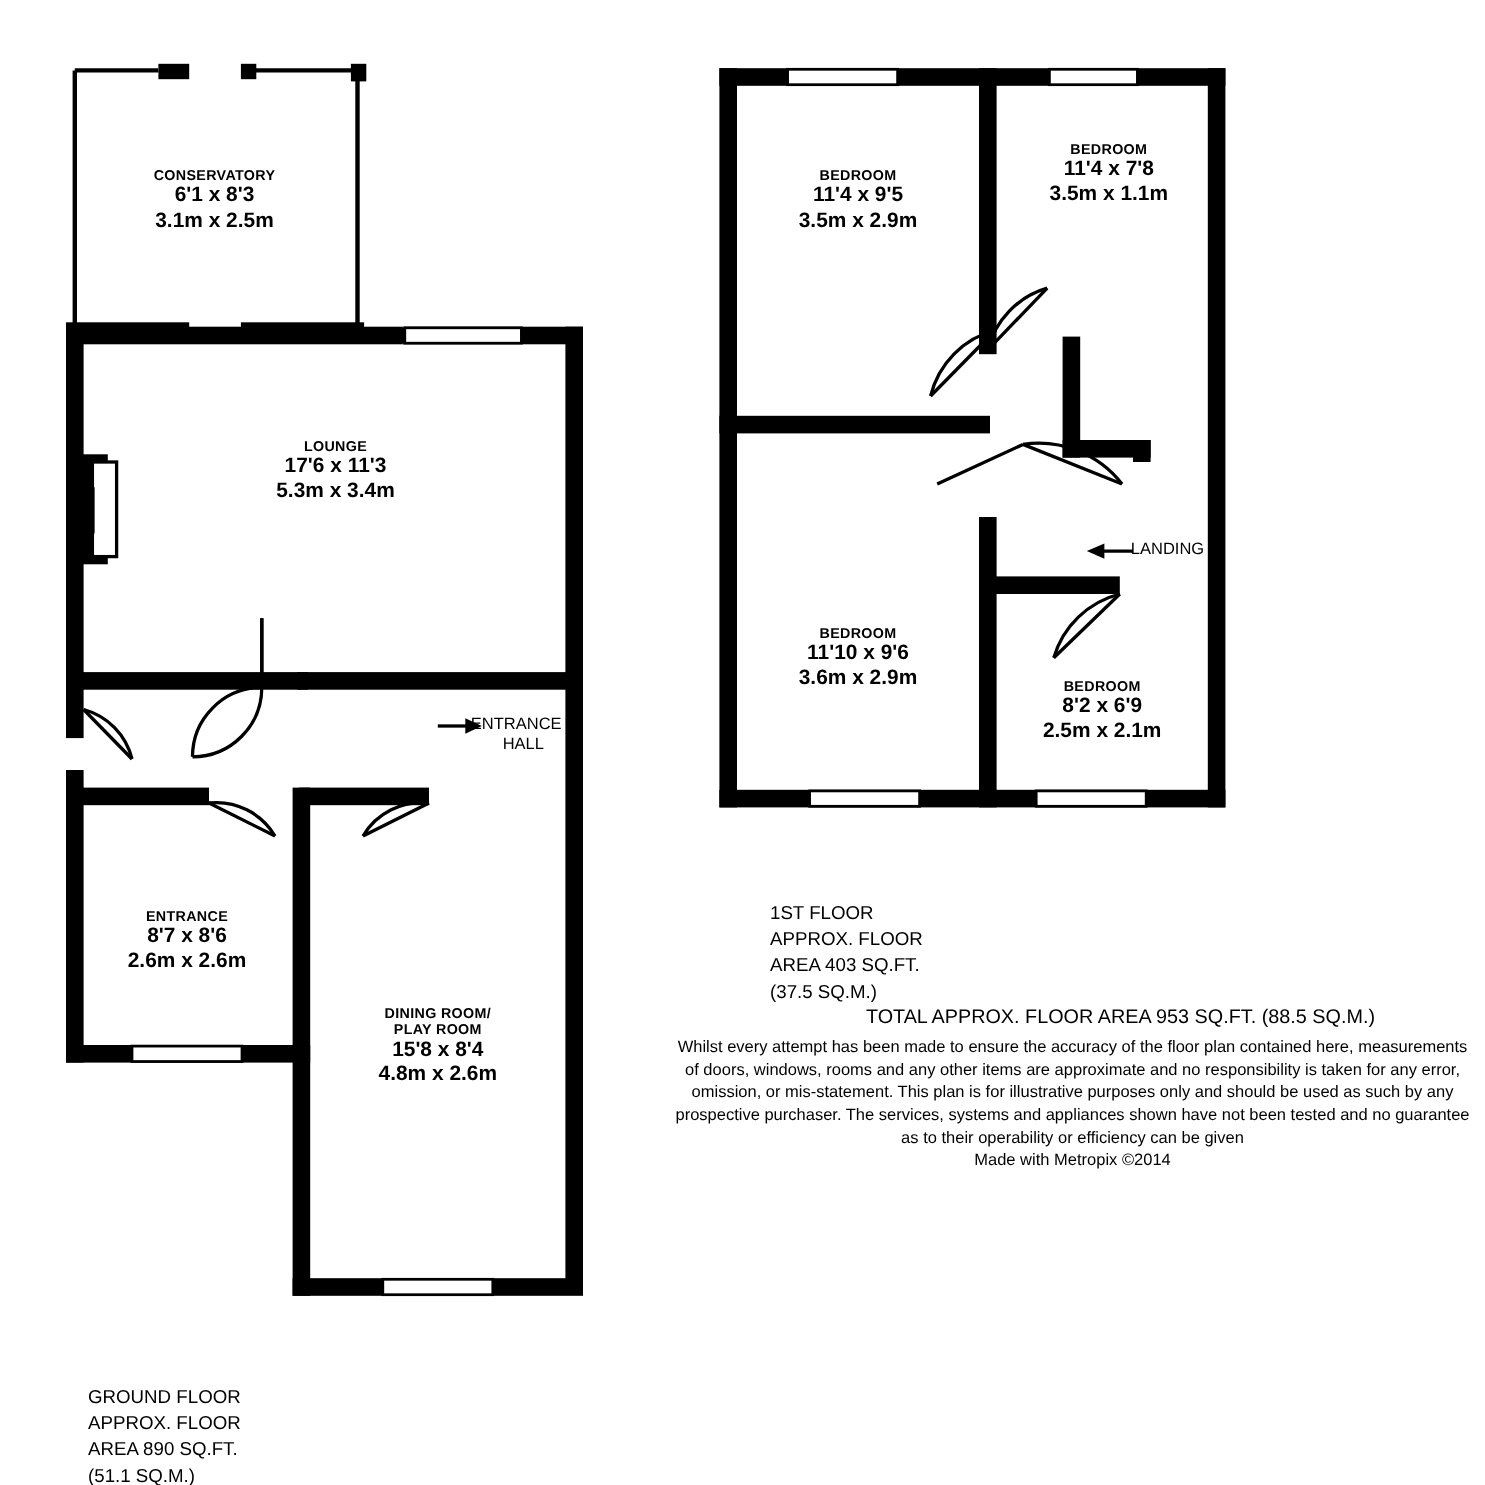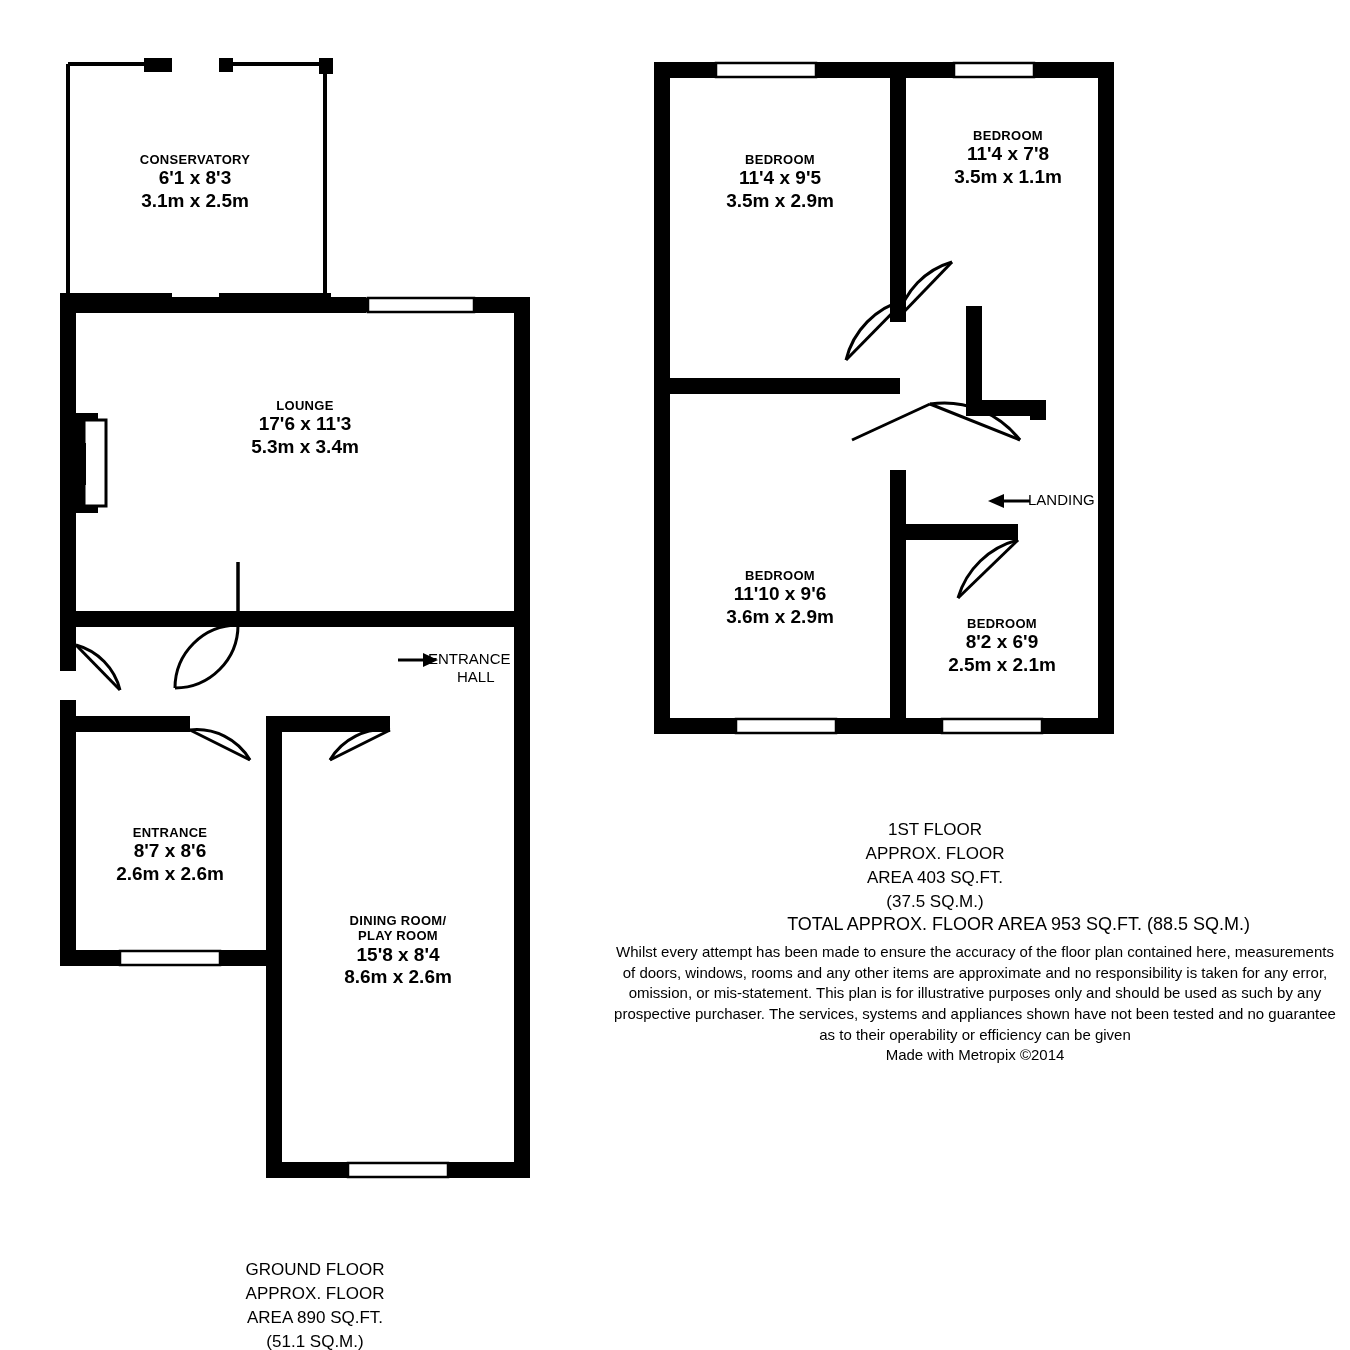--- a/index.html
+++ b/index.html
@@ -3,21 +3,21 @@
 <meta charset="utf-8">
 <style>
   html,body{margin:0;padding:0;background:#ffffff;}
   body{width:1350px;height:1350px;position:relative;font-family:"Liberation Sans",sans-serif;color:#000;}
   #plan{position:absolute;left:0;top:0;width:1350px;height:1350px;}
   .lbl{position:absolute;text-align:center;line-height:1.18;white-space:nowrap;}
   .rname{font-weight:bold;font-size:13px;letter-spacing:.3px;}
   .rdim{font-weight:bold;font-size:19px;}
   .discl{position:absolute;text-align:center;font-size:15px;line-height:1.38;}
   .arrowlbl{position:absolute;font-size:15px;line-height:1.2;}
-  .ftarea{position:absolute;text-align:center;font-size:17px;line-height:1.42;}
+  .ftarea{position:absolute;font-size:17px;line-height:1.42;}
   .total{position:absolute;text-align:right;font-size:18px;line-height:1.4;}
 </style>
 </head>
 <body>
 
 <svg id="plan" viewBox="0 0 1350 1350">
   <g>
 
     <g fill="none" stroke="#000" stroke-width="4">
       <path d="M68,64 L68,300"></path>
@@ -169,21 +169,21 @@
 <div class="lbl" style="left:40px;top:825px;width:260px;">
   <div class="rname">ENTRANCE</div>
   <div class="rdim">8'7 x 8'6</div>
   <div class="rdim">2.6m x 2.6m</div>
 </div>
 
 <div class="lbl" style="left:268px;top:913px;width:260px;">
   <div class="rname">DINING ROOM/</div>
   <div class="rname">PLAY ROOM</div>
   <div class="rdim">15'8 x 8'4</div>
-  <div class="rdim">8.6m x 2.6m</div>
+  <div class="rdim">4.8m x 2.6m</div>
 </div>
 
 <div class="lbl" style="left:650px;top:152px;width:260px;">
   <div class="rname">BEDROOM</div>
   <div class="rdim">11'4 x 9'5</div>
   <div class="rdim">3.5m x 2.9m</div>
 </div>
 
 <div class="lbl" style="left:878px;top:128px;width:260px;">
   <div class="rname">BEDROOM</div>

